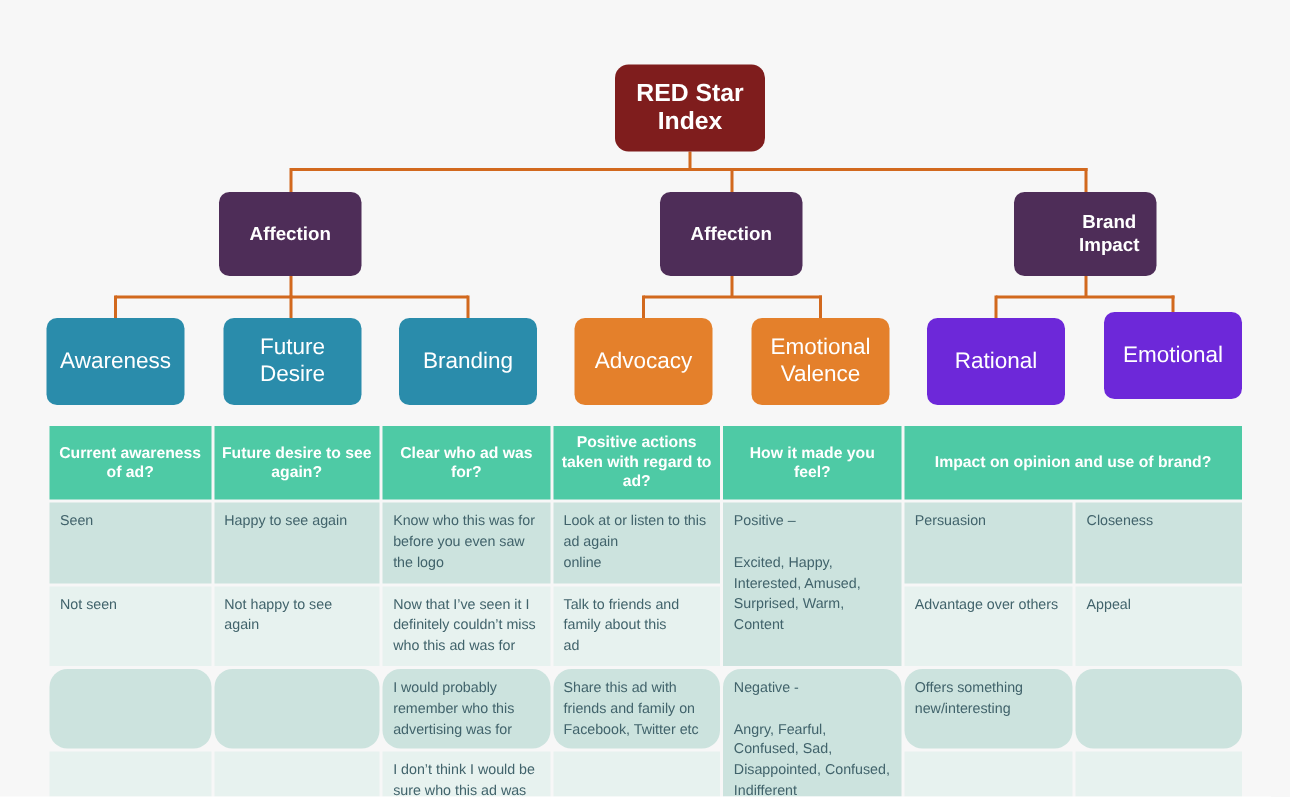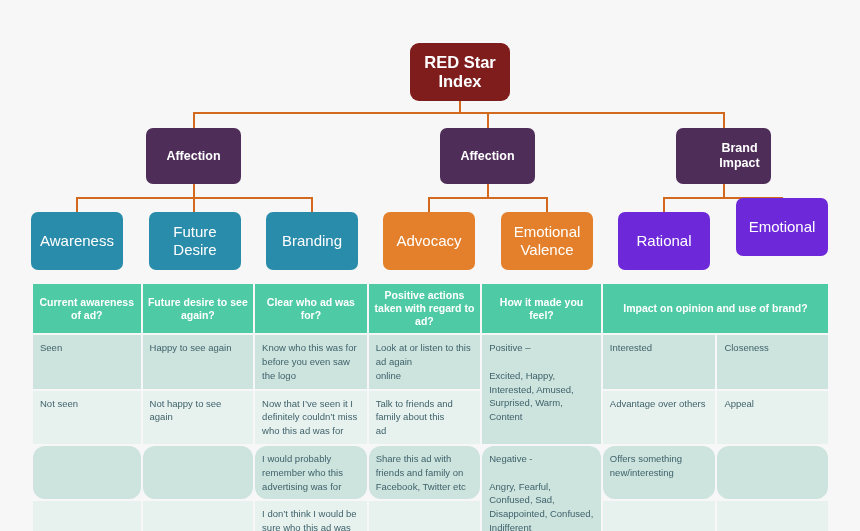--- a/index.html
+++ b/index.html
@@ -123,21 +123,21 @@
   <div class="node node-l2" style="left:146px; top:128px; width:95px; height:56px;">Affection</div>
   <div class="node node-l2" style="left:440px; top:128px; width:95px; height:56px;">Affection</div>
   <div class="node node-l2" style="left:676px; top:128px; width:95px; height:56px;padding-left:36px;">Brand Impact</div>
 
   <div class="node node-l3-blue" style="left:31px; top:212px; width:92px; height:58px;">Awareness</div>
   <div class="node node-l3-blue" style="left:149px; top:212px; width:92px; height:58px;">Future Desire</div>
   <div class="node node-l3-blue" style="left:266px; top:212px; width:92px; height:58px;">Branding</div>
   <div class="node node-l3-orange" style="left:383px; top:212px; width:92px; height:58px;text-align:center;">Advocacy</div>
   <div class="node node-l3-orange" style="left:501px; top:212px; width:92px; height:58px;">Emotional Valence</div>
   <div class="node node-l3-teal" style="left:618px; top:212px; width:92px; height:58px;">Rational</div>
-  <div class="node node-l3-teal" style="left:736px; top:198px; width:92px; height:58px;">Emotional</div>
+  <div class="node node-l3-teal" style="left:736px; top:208px; width:92px; height:58px;">Emotional</div>
 
   <table id="matrix">
     <colgroup>
       <col style="width:107px">
         <col style="width:110px">
         <col style="width:111px">
       <col style="width:111px">
         <col style="width:118px">
         <col style="width:112px">
         <col style="width:110px">
@@ -155,21 +155,21 @@
     <tbody>
       <tr class="r1">
         <td class="shade-dark">Seen</td>
         <td class="shade-dark">Happy to see again</td>
         <td class="shade-dark">Know who this was for before you even saw the logo</td>
         <td class="shade-dark">Look at or listen to this ad again
 online</td>
         <td class="shade-dark" rowspan="2">Positive –
 
 Excited, Happy, Interested, Amused, Surprised, Warm, Content</td>
-        <td class="shade-dark">Interested</td>
+        <td class="shade-dark">Persuasion</td>
         <td class="shade-dark">Closeness</td>
       </tr>
       <tr class="r2">
         <td class="shade-light">Not seen</td>
         <td class="shade-light">Not happy to see again</td>
         <td class="shade-light">Now that I’ve seen it I definitely couldn’t miss who this ad was for</td>
         <td class="shade-light">Talk to friends and family about this
 ad</td>
         <td class="shade-light">Advantage over others</td>
         <td class="shade-light">Appeal</td>

